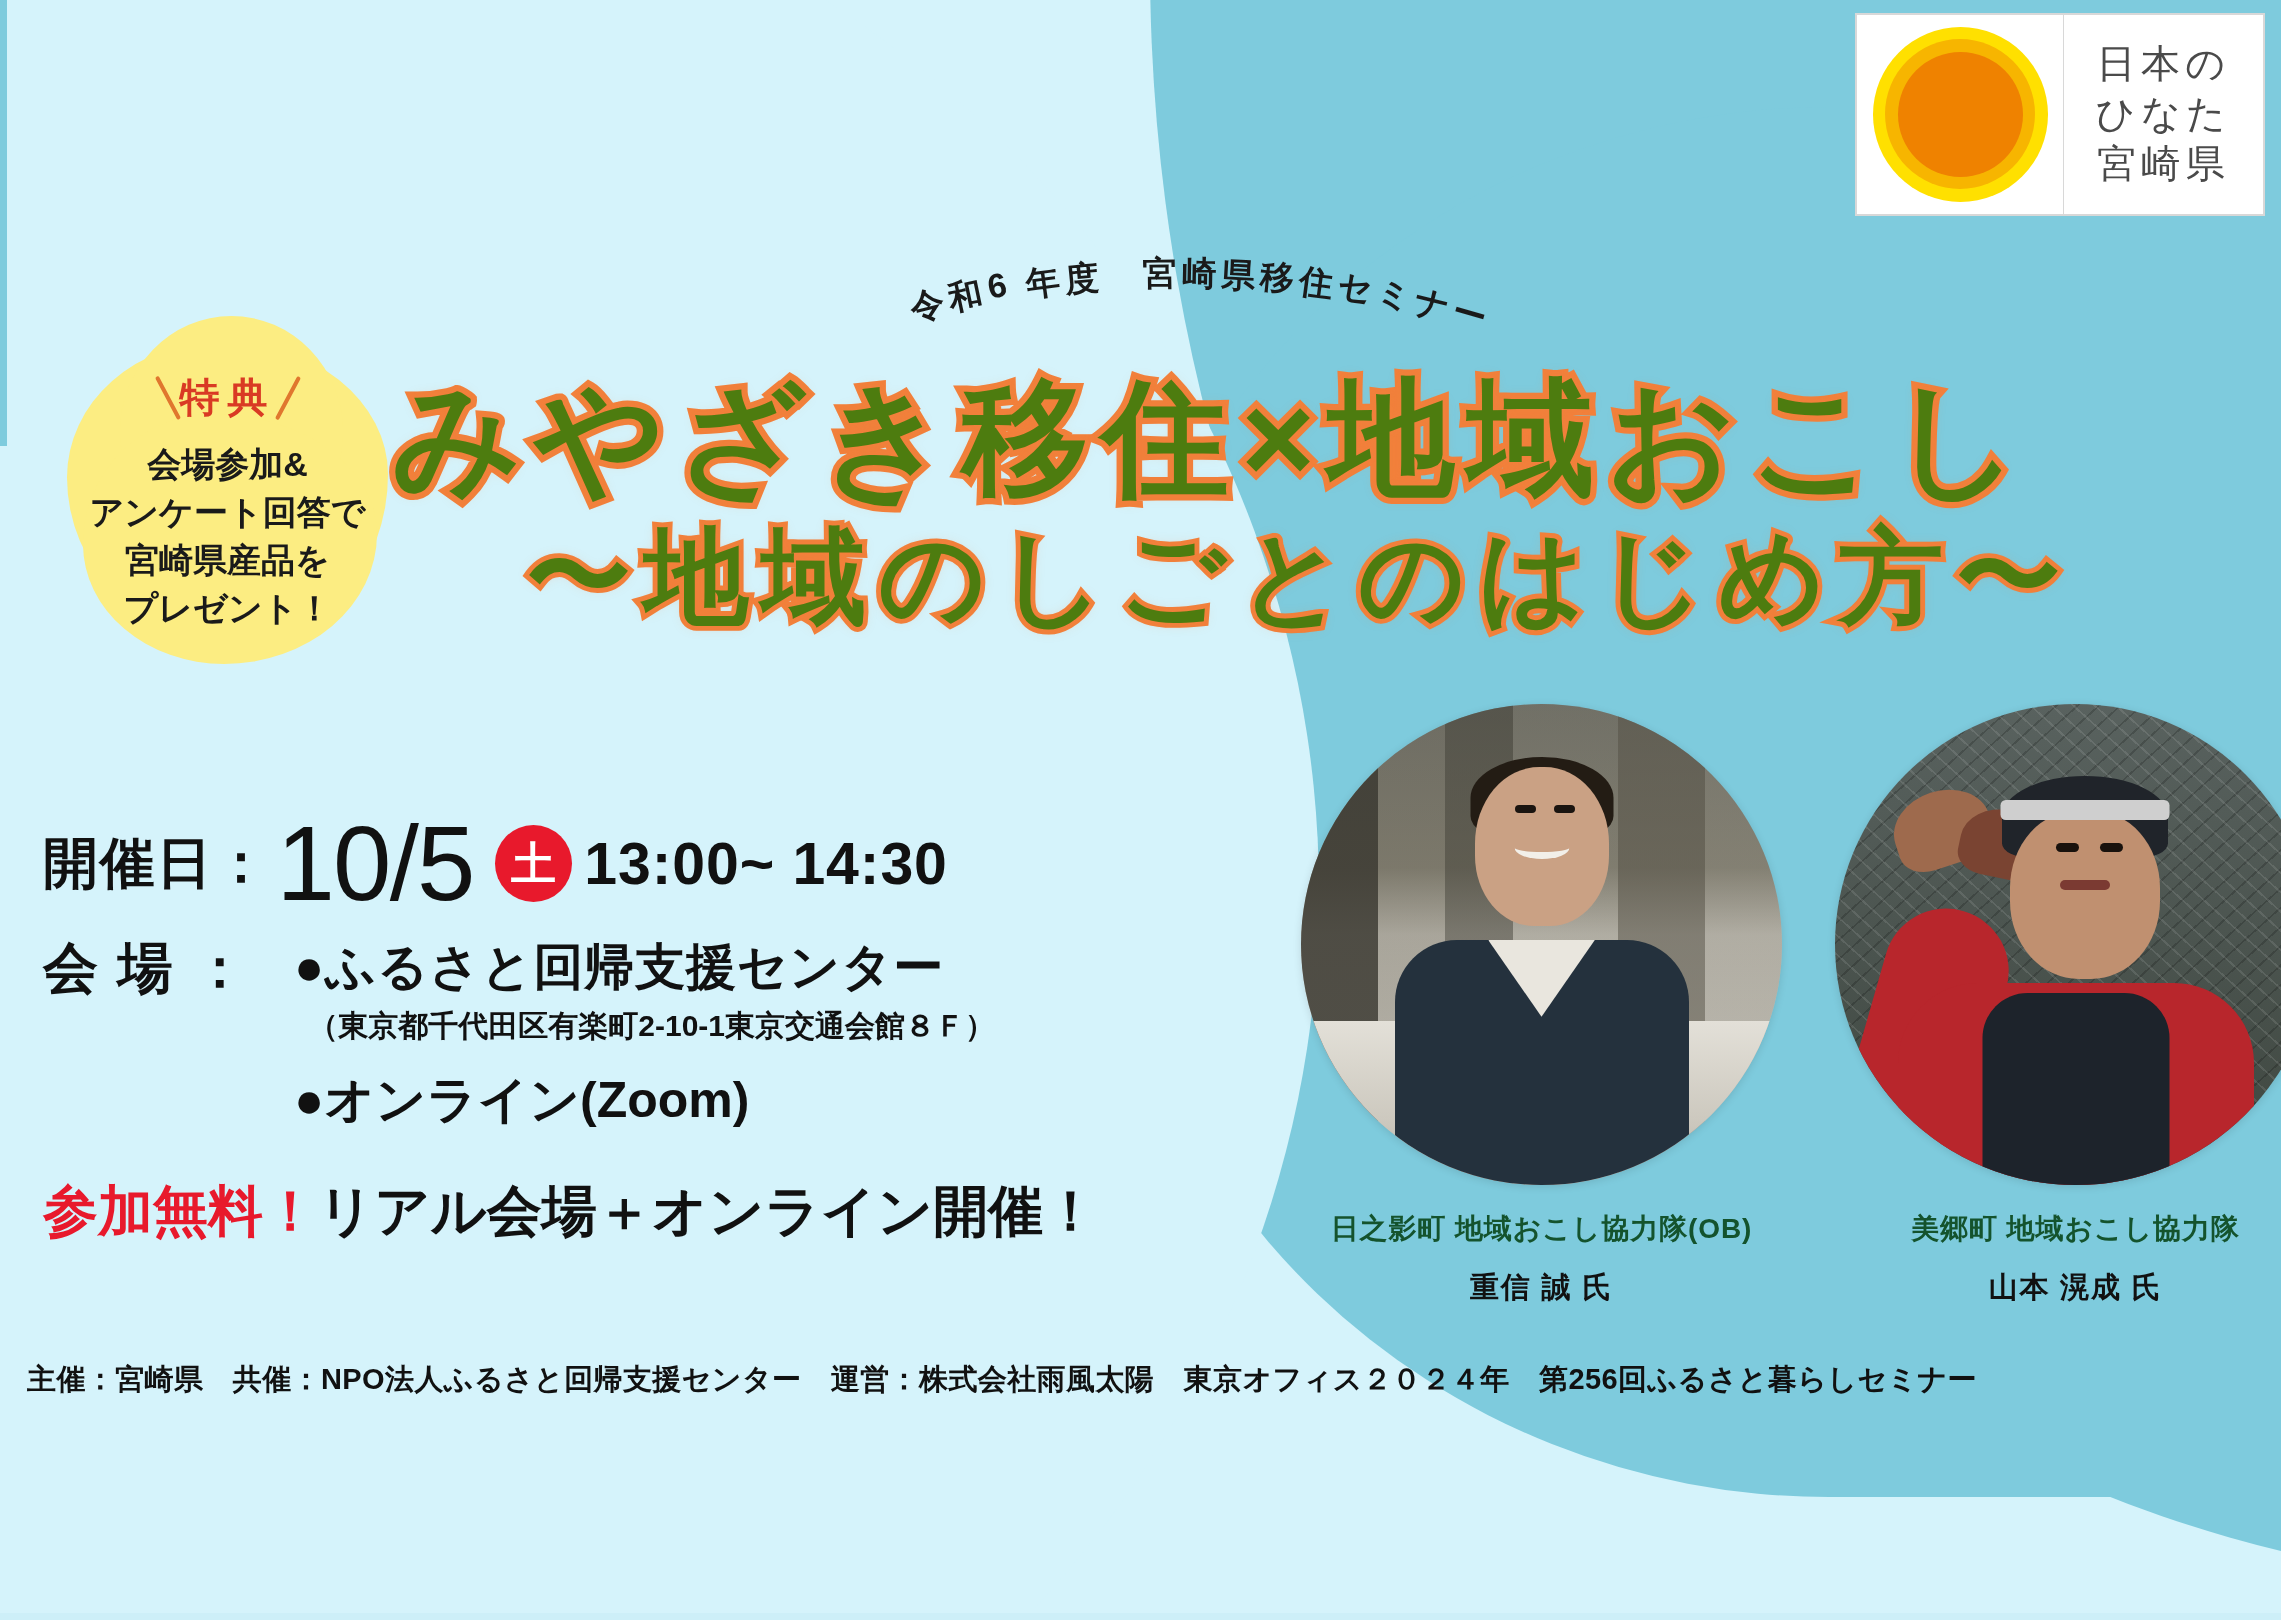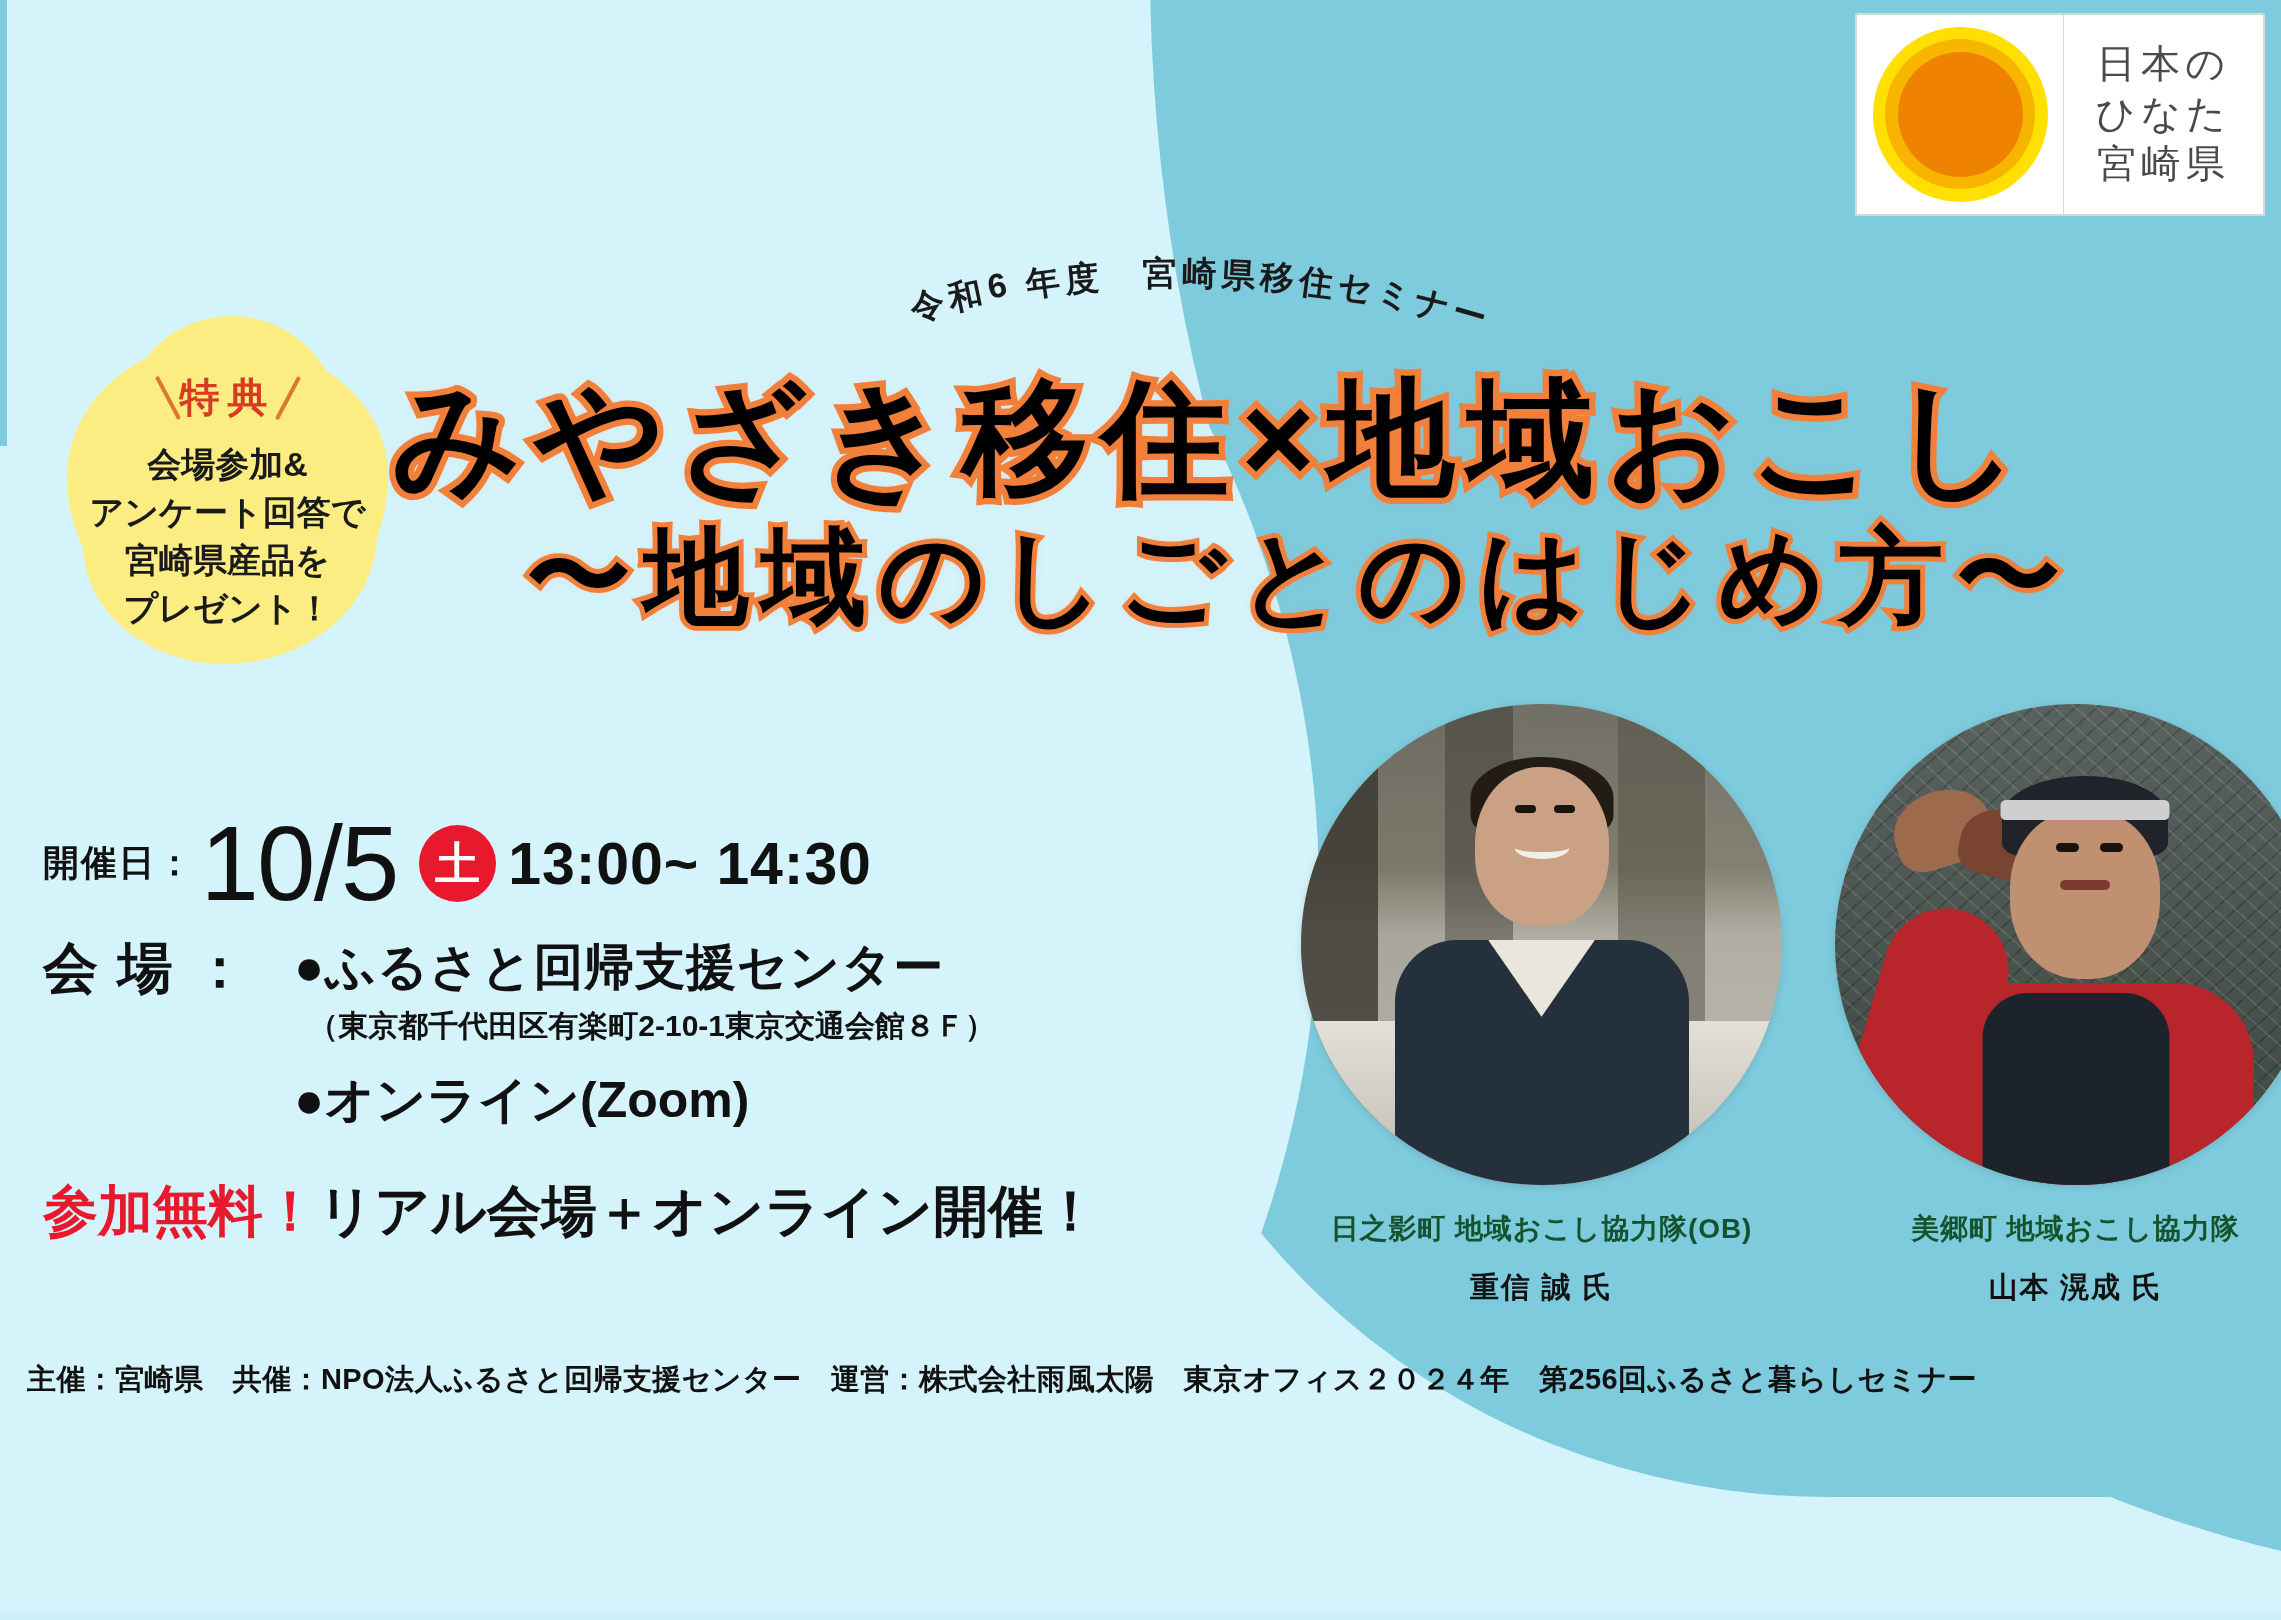--- a/index.html
+++ b/index.html
@@ -164,21 +164,21 @@
     font-size: 34px; font-weight: bold; color: #1a1a1a;
     transform-origin: center bottom;
     white-space: pre;
   }
 
   
   .title-main, .title-sub {
     position: absolute;
     z-index: 15;
     font-weight: bold;
-    color: #000000;
+    color: #4d7c0f;
     white-space: nowrap;
     -webkit-text-stroke: 12.5px #f2813c;
     paint-order: stroke fill;
     text-shadow:
       0 0 5.3px rgba(242,129,60,0.45),
       0 0 12.5px rgba(242,129,60,0.25);
   }
   .title-main {
     top: 355px; left: 392px;
     font-size: 127px;
@@ -196,21 +196,21 @@
     position: absolute;
     top: 811px; left: 43px;
     width: 1265px;
     z-index: 15;
     color: #111111;
   }
   .row-date {
     display: flex; align-items: center; gap: 5.3px;
   }
   .label-big {
-    font-size: 36px; font-weight: bold;
+    font-size: 55px; font-weight: bold;
     letter-spacing: 1.8px;
   }
   .date-num {
     font-size: 105px; font-weight: normal;
     line-height: 1; margin-left: 1px;
     letter-spacing: -1.8px;
   }
   .day-circle {
     width: 77px; height: 77px; border-radius: 50%;
     background: #e8192c; color: #ffffff;

